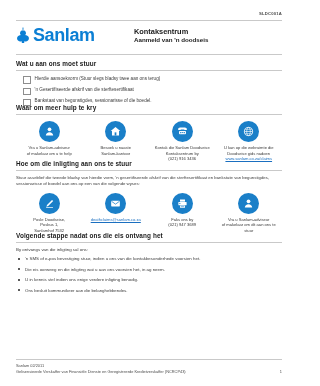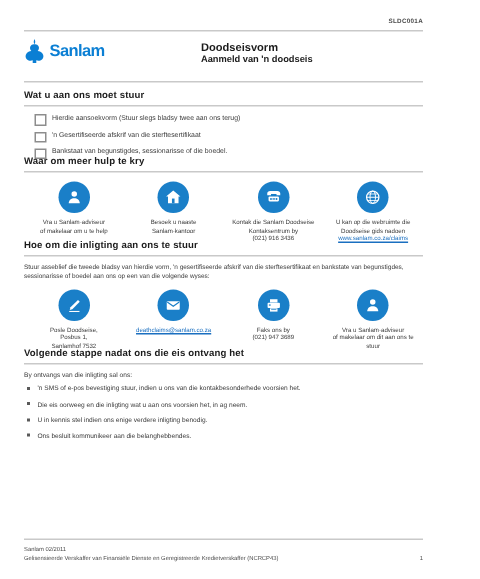--- a/index.html
+++ b/index.html
@@ -52,21 +52,21 @@
     width: 118px;
     flex: 0 0 auto;
   }
   .brand-mark {
     width: 14px;
     height: 16px;
     flex: 0 0 auto;
     margin-right: 3px;
   }
   .brand-name {
-    font-size: 11px;
+    font-size: 18px;
     font-weight: bold;
     color: #0b7fd4;
     letter-spacing: -0.4px;
     line-height: 1;
   }
   .title-block {
     padding-top: 1px;
   }
   .title-main {
     font-size: 7.4px;
@@ -243,21 +243,21 @@
   <div class="header">
     <div class="brand">
       <span class="brand-mark">
         <svg viewBox="0 0 28 32" width="14" height="16" aria-hidden="true">
           <path d="M14 0c1.6 3.2 1.2 5.4-.2 7.2 2.6-.4 4.6.6 5.6 2.6 1.2 2.4.4 4.8-1.2 6.2 2.8.2 5 1.4 6.4 3.2 2 2.6 1.6 6-.6 8-2 1.8-5 2.2-7.6 1.2v3.6h-4.8V28.4c-2.6 1-5.6.6-7.6-1.2-2.2-2-2.6-5.4-.6-8 1.4-1.8 3.6-3 6.4-3.2-1.6-1.4-2.4-3.8-1.2-6.2 1-2 3-3 5.6-2.6C12.8 5.4 12.4 3.2 14 0z" fill="#0b7fd4"></path>
         </svg>
       </span>
       <span class="brand-name">Sanlam</span>
     </div>
     <div class="title-block">
-      <div class="title-main">Doodseisvorm</div>
+      <div class="title-main">Kontaksentrum</div>
       <div class="title-sub">Aanmeld van 'n doodseis</div>
     </div>
   </div>
   <div class="hr-head"></div>
 
   <div class="sect" id="sect-send">
     <div class="section-title">Wat u aan ons moet stuur</div>
     <div class="section-hr"></div>
     <div class="check-list">
       <div class="check-row">

